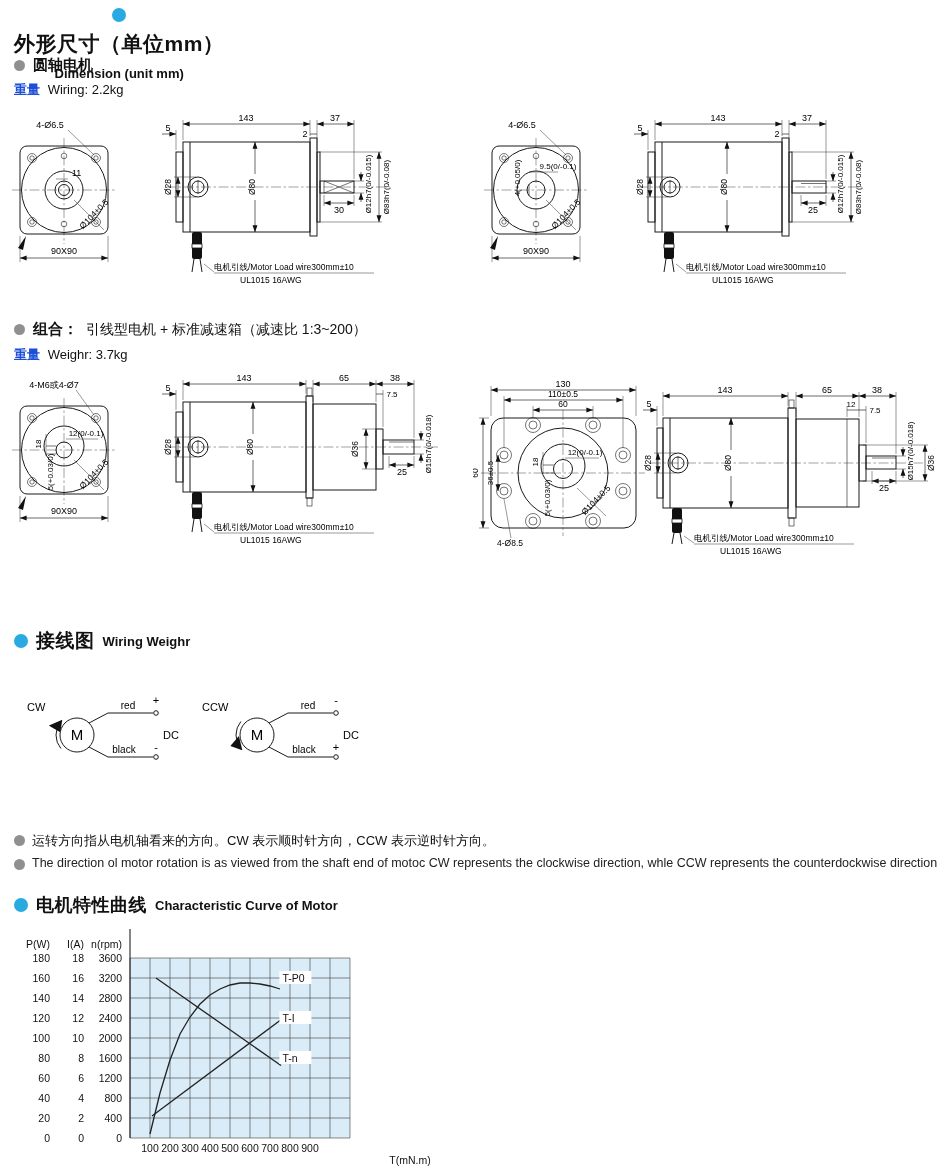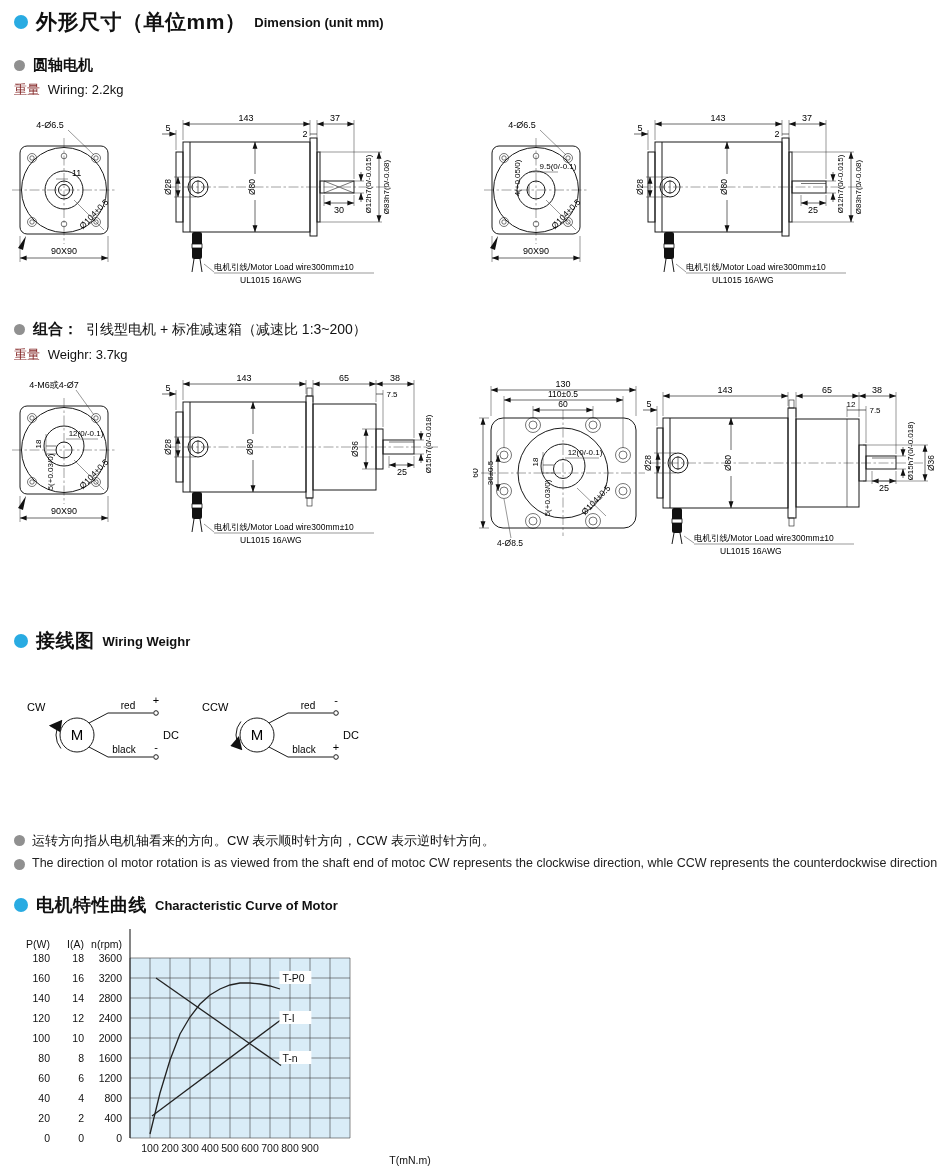--- a/index.html
+++ b/index.html
@@ -7,21 +7,21 @@
         font-family:"Liberation Sans","DejaVu Sans",sans-serif;color:#111;}
   .abs{position:absolute;}
   .hrow{display:flex;align-items:center;gap:8px;}
   .dot{display:inline-block;border-radius:50%;}
   .dot.blue{width:14px;height:14px;background:#29abe2;}
   .dot.gray{width:11px;height:11px;background:#909090;}
   .h1-zh{font-size:21px;font-weight:bold;letter-spacing:0.5px;}
   .h1-en{font-size:13px;font-weight:bold;}
   .h2-zh{font-size:15px;font-weight:bold;}
   .wline{font-size:13px;}
-  .wline .wzh{color:#7f1d1d;font-weight:normal;margin-right:4px;}
+  .wline .wzh{color:#1d4ed8;font-weight:bold;margin-right:4px;}
   .note{font-size:13px;display:flex;align-items:flex-start;gap:7px;}
   .note .dot{margin-top:3px;flex:0 0 auto;}
   .note.en{font-size:12.5px;color:#222;}
   
   .dwg line,.dwg rect,.dwg circle,.dwg path,.dwg polyline{stroke:#1a1a1a;fill:none;stroke-width:1;}
   .dwg .dl{stroke-width:0.65;}
   .dwg .ext{stroke-width:0.5;stroke:#333;}
   .dwg .cl{stroke-width:0.55;stroke:#555;stroke-dasharray:10 2.5 2.5 2.5;}
   .dwg .thin{stroke-width:0.6;}
   .dwg .blk{fill:#111;stroke:none;}
@@ -46,21 +46,21 @@
       <path d="M0,1.5 L10,5 L0,8.5 z" fill="#111"></path>
     </marker>
     <marker id="arb" viewBox="0 0 12 12" refX="10" refY="6" markerUnits="userSpaceOnUse" markerWidth="13" markerHeight="13" orient="auto">
       <path d="M0,0 L12,6 L2,12 z" fill="#111"></path>
     </marker>
   </defs>
 </svg>
 
 <div class="page">
 
-  <div class="abs hrow" style="left:14px;top:8px;">
+  <div class="abs hrow" style="left:14px;top:8px;flex-direction:column;">
     <span class="dot blue"></span>
     <span class="h1-zh">外形尺寸（单位mm）</span>
     <span class="h1-en">Dimension (unit mm)</span>
   </div>
 
   <div class="abs hrow" style="left:14px;top:56px;align-items:center;">
     <span class="dot gray"></span>
     <span class="h2-zh">圆轴电机</span>
   </div>
   <div class="abs wline" style="left:14px;top:81px;">

